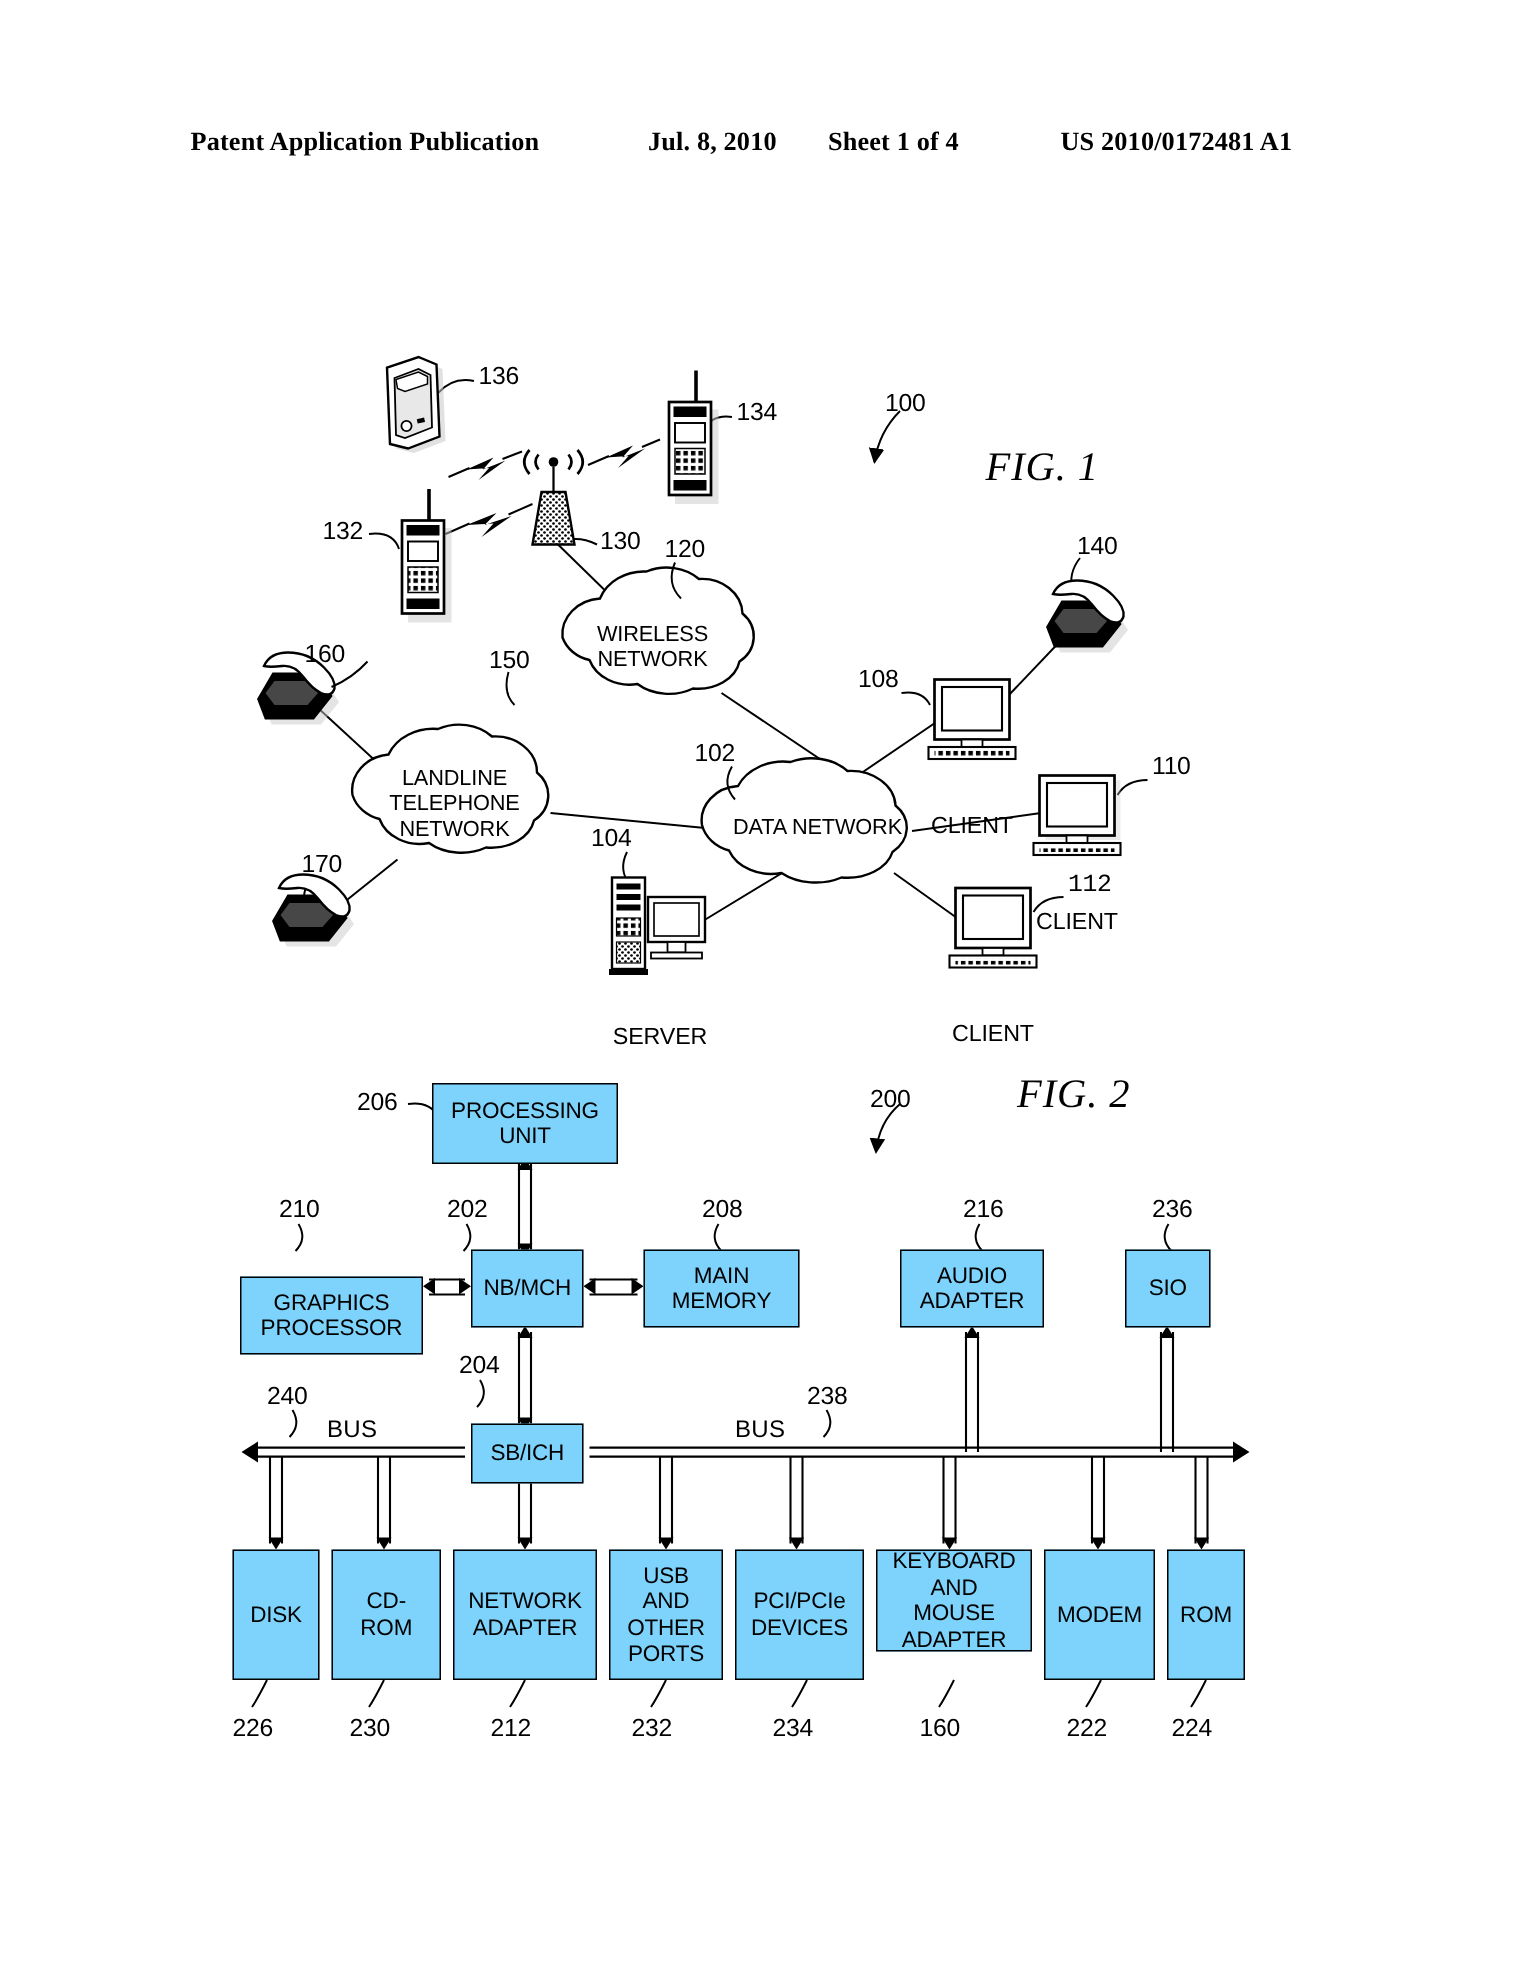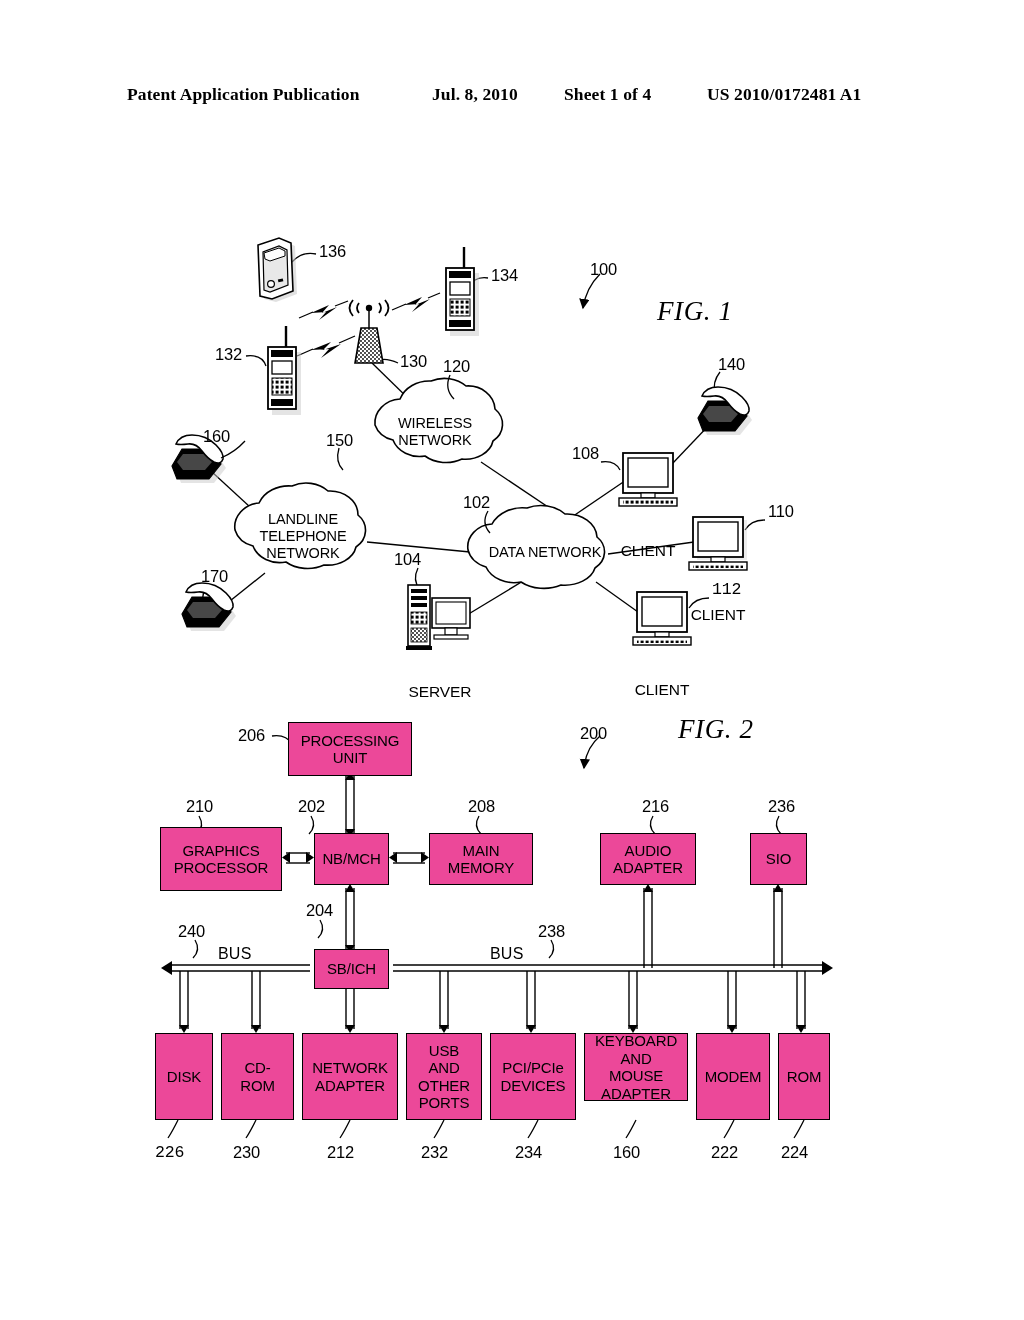--- a/index.html
+++ b/index.html
@@ -29,21 +29,21 @@
     font-size: 17.5px;
     letter-spacing: 0.1px;
   }
   #page-header .hdr {
     position: absolute;
     white-space: nowrap;
     top: 0;
   }
   #hdr-pub   { left: 127px; }
   #hdr-date  { left: 432px; }
-  #hdr-sheet { left: 564px; }
+  #hdr-sheet { left: 552px; }
   #hdr-num   { left: 707px; }
 
   
   .fig-canvas {
     position: absolute;
     left: 0;
     width: 1024px;
   }
   #fig1-canvas { top: 200px;  height: 480px; }
   #fig2-canvas { top: 700px;  height: 500px; }
@@ -96,21 +96,21 @@
   .node-caption {
     font-size: 15.5px;
     margin-top: 32px;
   }
 
   
   .fig2-box {
     position: absolute;
     box-sizing: border-box;
     border: 1.7px solid #000;
-    background: #ec4899;
+    background: #7dd3fc;
     display: flex;
     align-items: center;
     justify-content: center;
     text-align: center;
     font-size: 15px;
     line-height: 17.5px;
     letter-spacing: -0.15px;
     padding: 0 10px;
   }
   .bus-label {
@@ -518,21 +518,21 @@
   <div class="fig-title" id="fig2-title">FIG. 2</div>
   <div class="ref" style="left:580px; top:24px;">200</div>
 
   <div class="fig2-box" style="left:288px; top:22px;  width:124px; height:54px;">
     <div>
       <div>PROCESSING</div>
       <div>UNIT</div>
     </div>
   </div>
 
-  <div class="fig2-box" style="left:160px; top:127px; width:122px; height:64px;">
+  <div class="fig2-box" style="left:160px; top:151px; width:122px; height:52px;">
     <div>
       <div>GRAPHICS</div>
       <div>PROCESSOR</div>
     </div>
   </div>
 
   <div class="fig2-box" style="left:314px; top:133px; width:75px;  height:52px;">
     <div>NB/MCH</div>
   </div>
 
@@ -610,21 +610,21 @@
   <div class="ref" style="left:238px; top:26px;">206</div>
   <div class="ref" style="left:186px; top:97px;">210</div>
   <div class="ref" style="left:298px; top:97px;">202</div>
   <div class="ref" style="left:468px; top:97px;">208</div>
   <div class="ref" style="left:642px; top:97px;">216</div>
   <div class="ref" style="left:768px; top:97px;">236</div>
   <div class="ref" style="left:306px; top:201px;">204</div>
   <div class="ref" style="left:178px; top:222px;">240</div>
   <div class="ref" style="left:538px; top:222px;">238</div>
 
-  <div class="ref" style="left:155px; top:443px;font-family:Liberation Mono, monospace;">226</div>
+  <div class="ref" style="left:155px; top:443px;">226</div>
   <div class="ref" style="left:233px; top:443px;">230</div>
   <div class="ref" style="left:327px; top:443px;">212</div>
   <div class="ref" style="left:421px; top:443px;">232</div>
   <div class="ref" style="left:515px; top:443px;">234</div>
   <div class="ref" style="left:613px; top:443px;">160</div>
   <div class="ref" style="left:711px; top:443px;">222</div>
   <div class="ref" style="left:781px; top:443px;">224</div>
 </div>
 
 </body></html>

